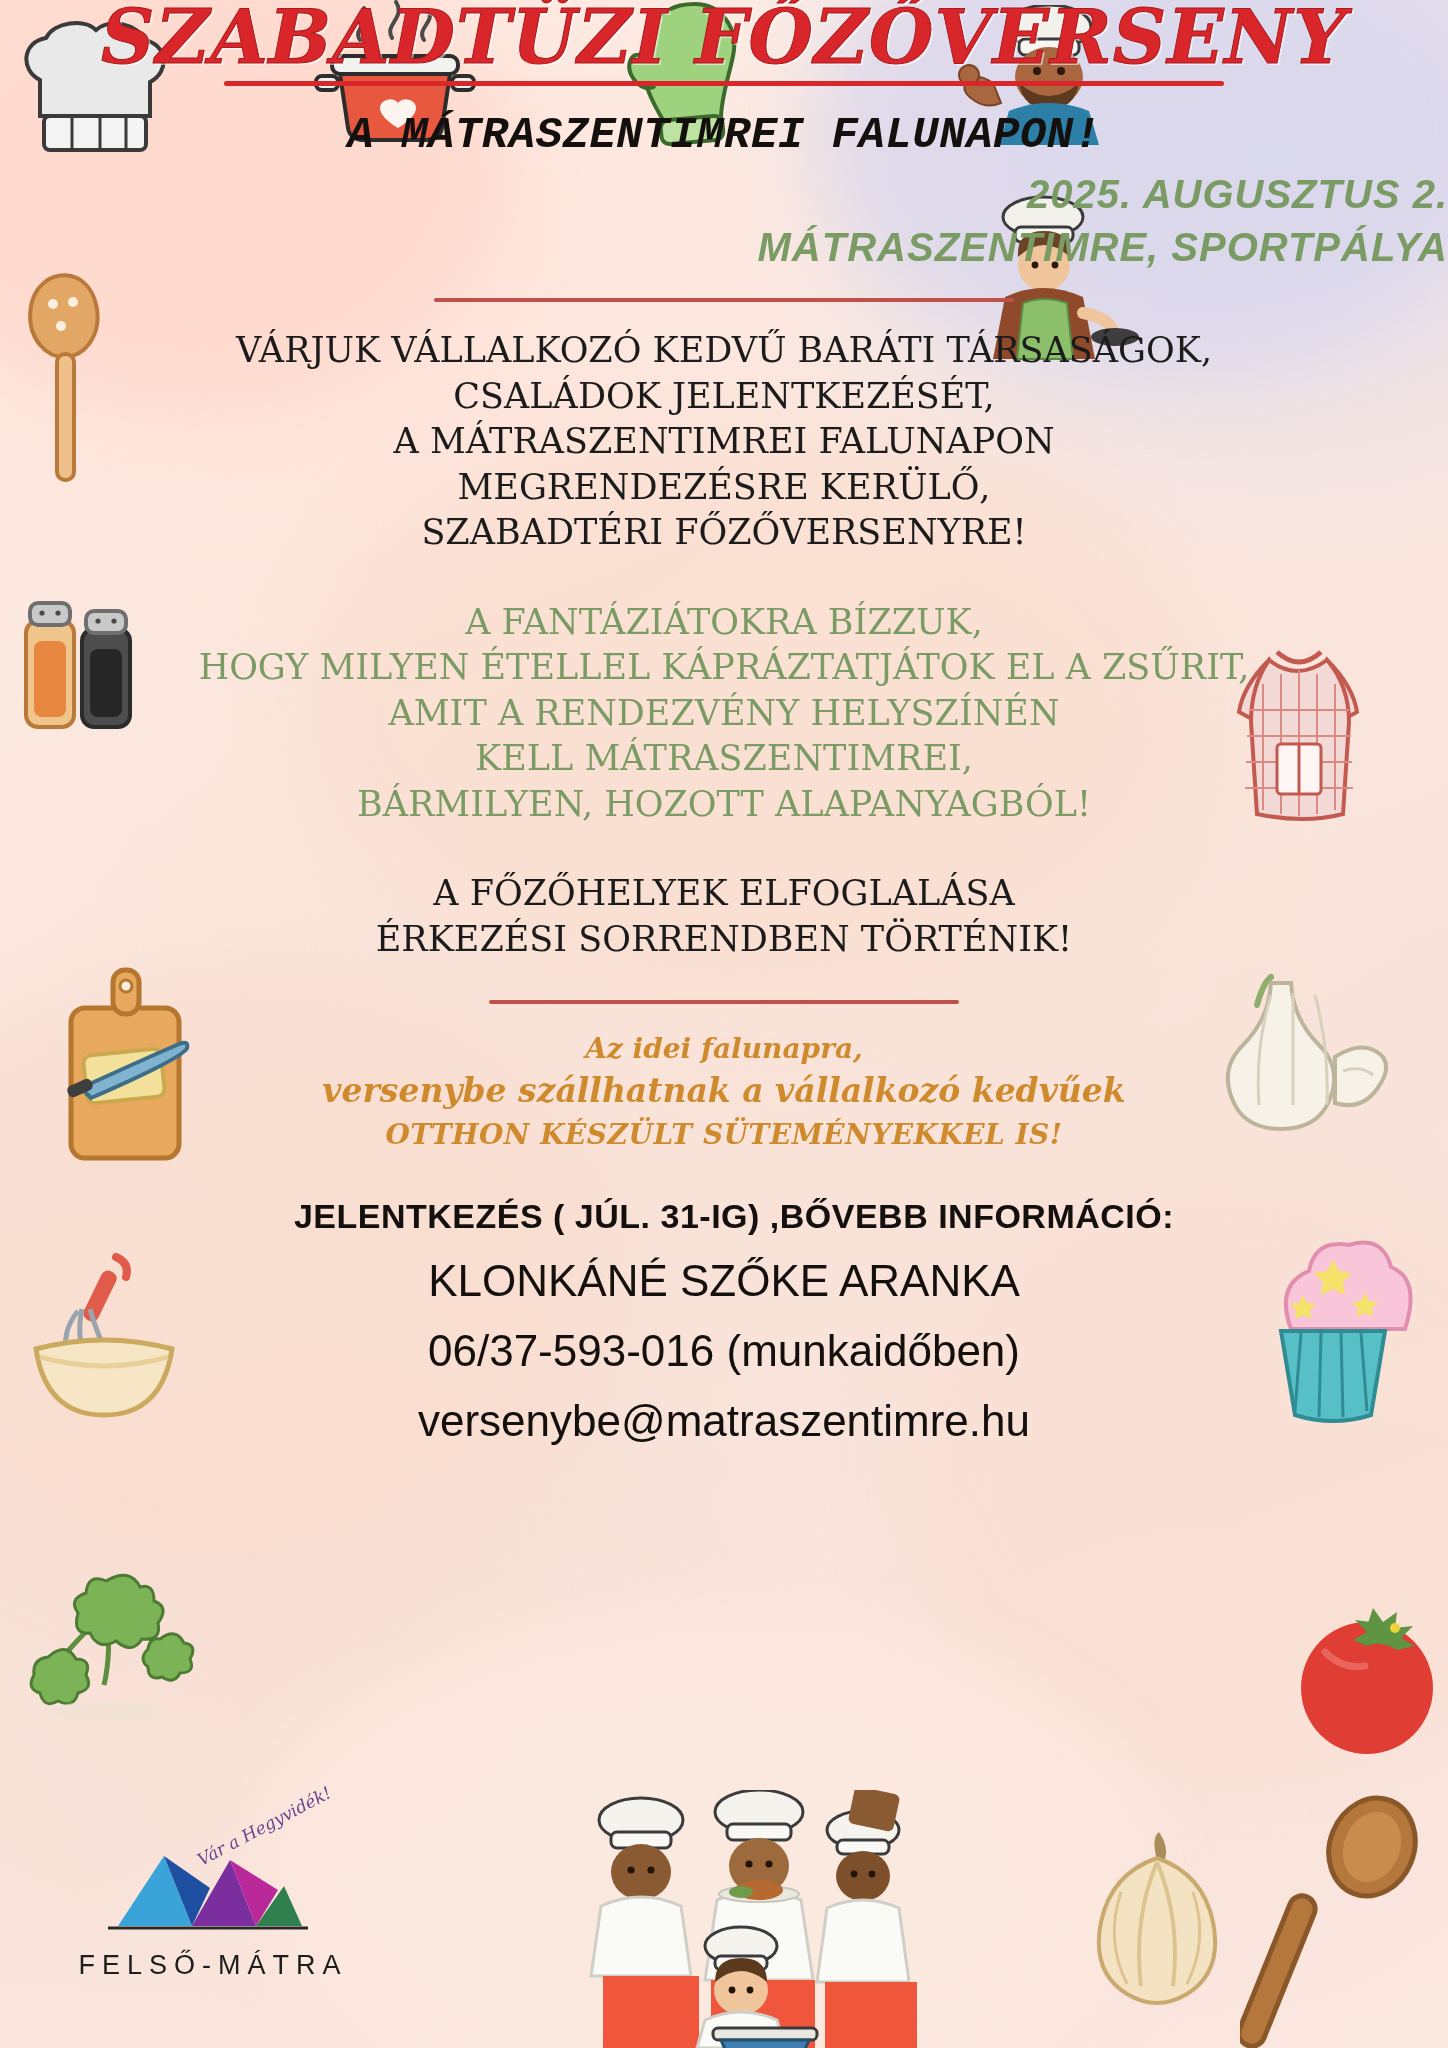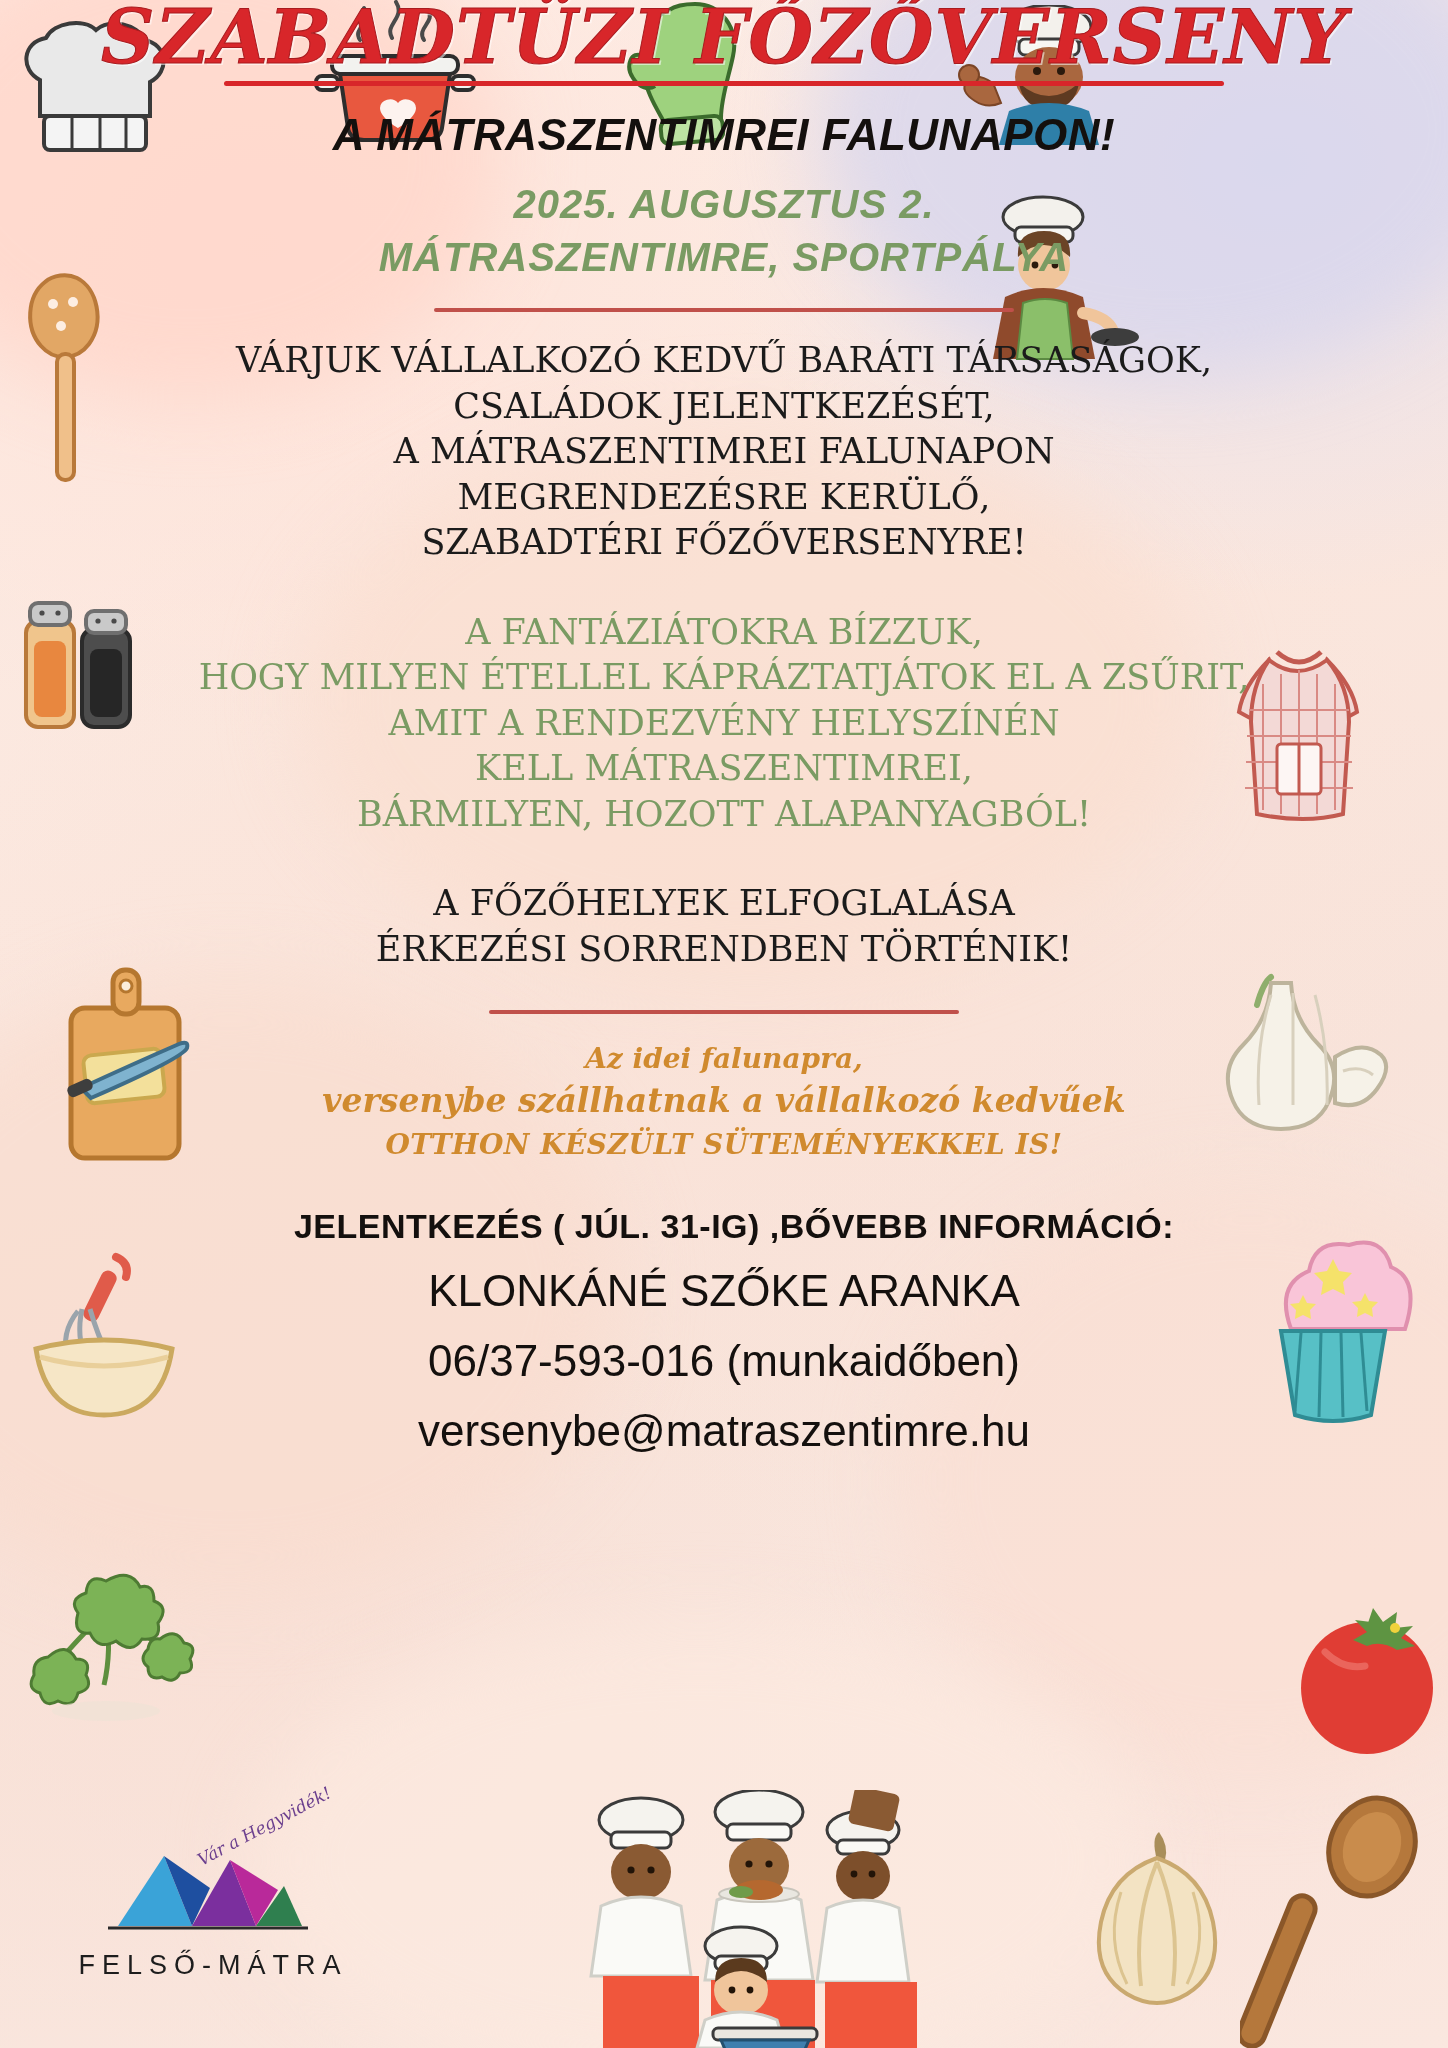--- a/index.html
+++ b/index.html
@@ -59,37 +59,38 @@
   }
   .title-rule {
     width: 1000px;
     height: 5px;
     background: #d8262a;
     margin: 6px auto 0 auto;
     border-radius: 3px;
   }
 
   .subtitle {
-    font-family: Liberation Sans, sans-serif;
+    font-family: Liberation Mono, monospace;
     font-style: italic;
     font-weight: bold;
     font-size: 44px;
     color: #14100e;
     margin: 24px 0 0 0;
     letter-spacing: 0.5px;
   }
 
   .date, .place {
     font-family: "Liberation Sans", sans-serif;
     font-style: italic;
     font-weight: bold;
     font-size: 40px;
     color: #7a9b63;
     letter-spacing: 1px;
-    margin: 22px 0 0 0;
+    margin: 12px 0 0 0;
+    text-align: right;
   }
   .place { margin-top: 8px; }
 
   .divider {
     width: 580px;
     height: 4px;
     margin: 28px auto 0 auto;
     background: #c0504a;
     border-radius: 3px;
   }

